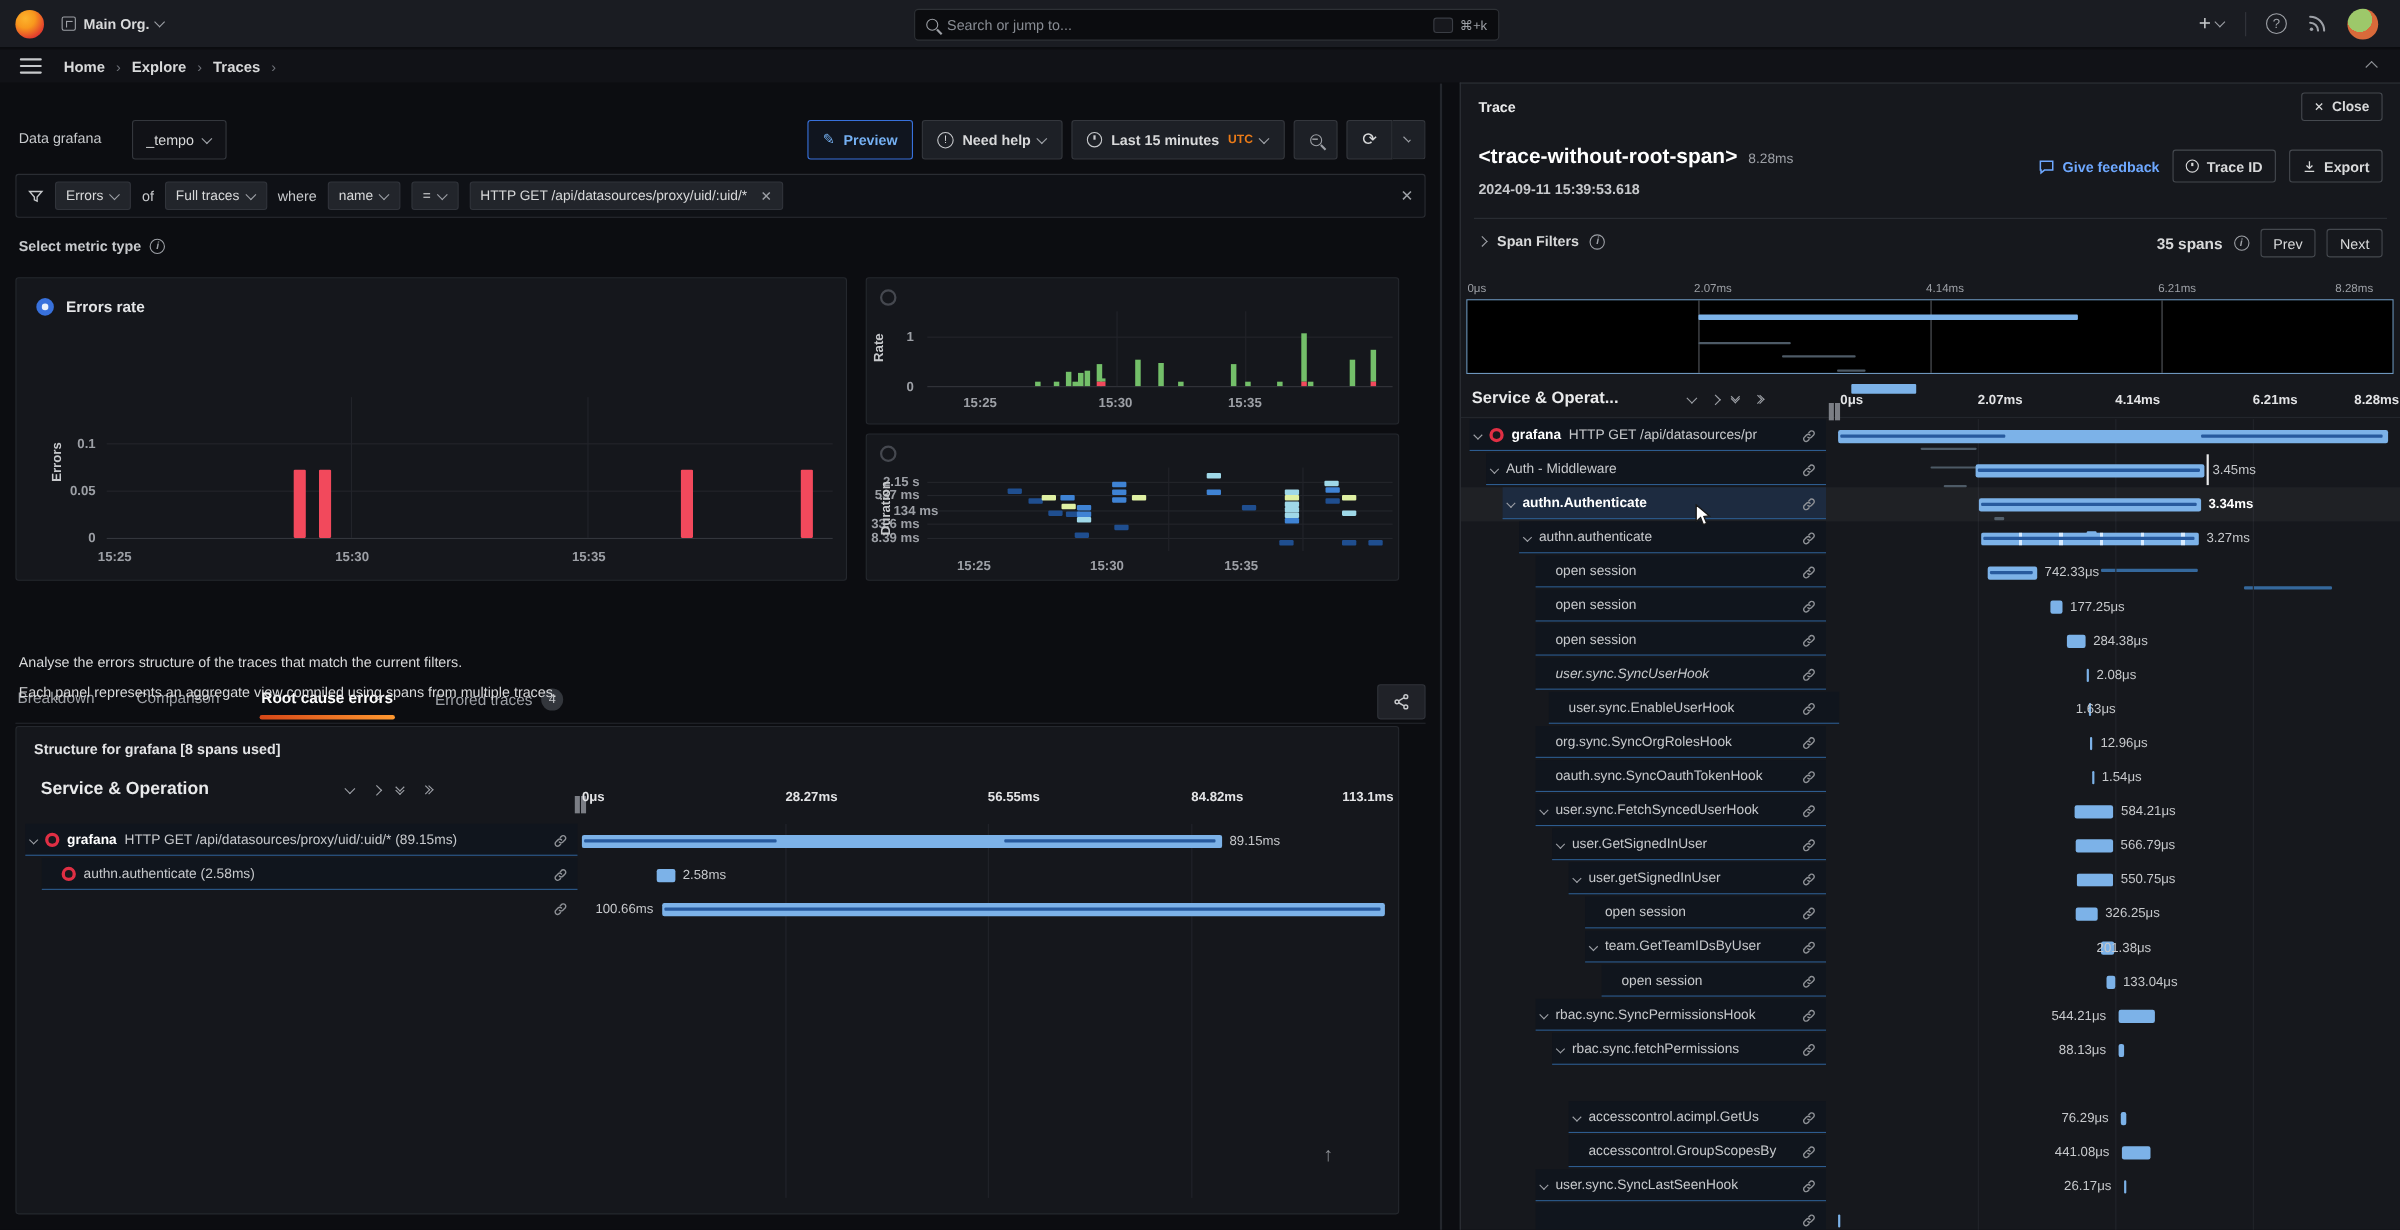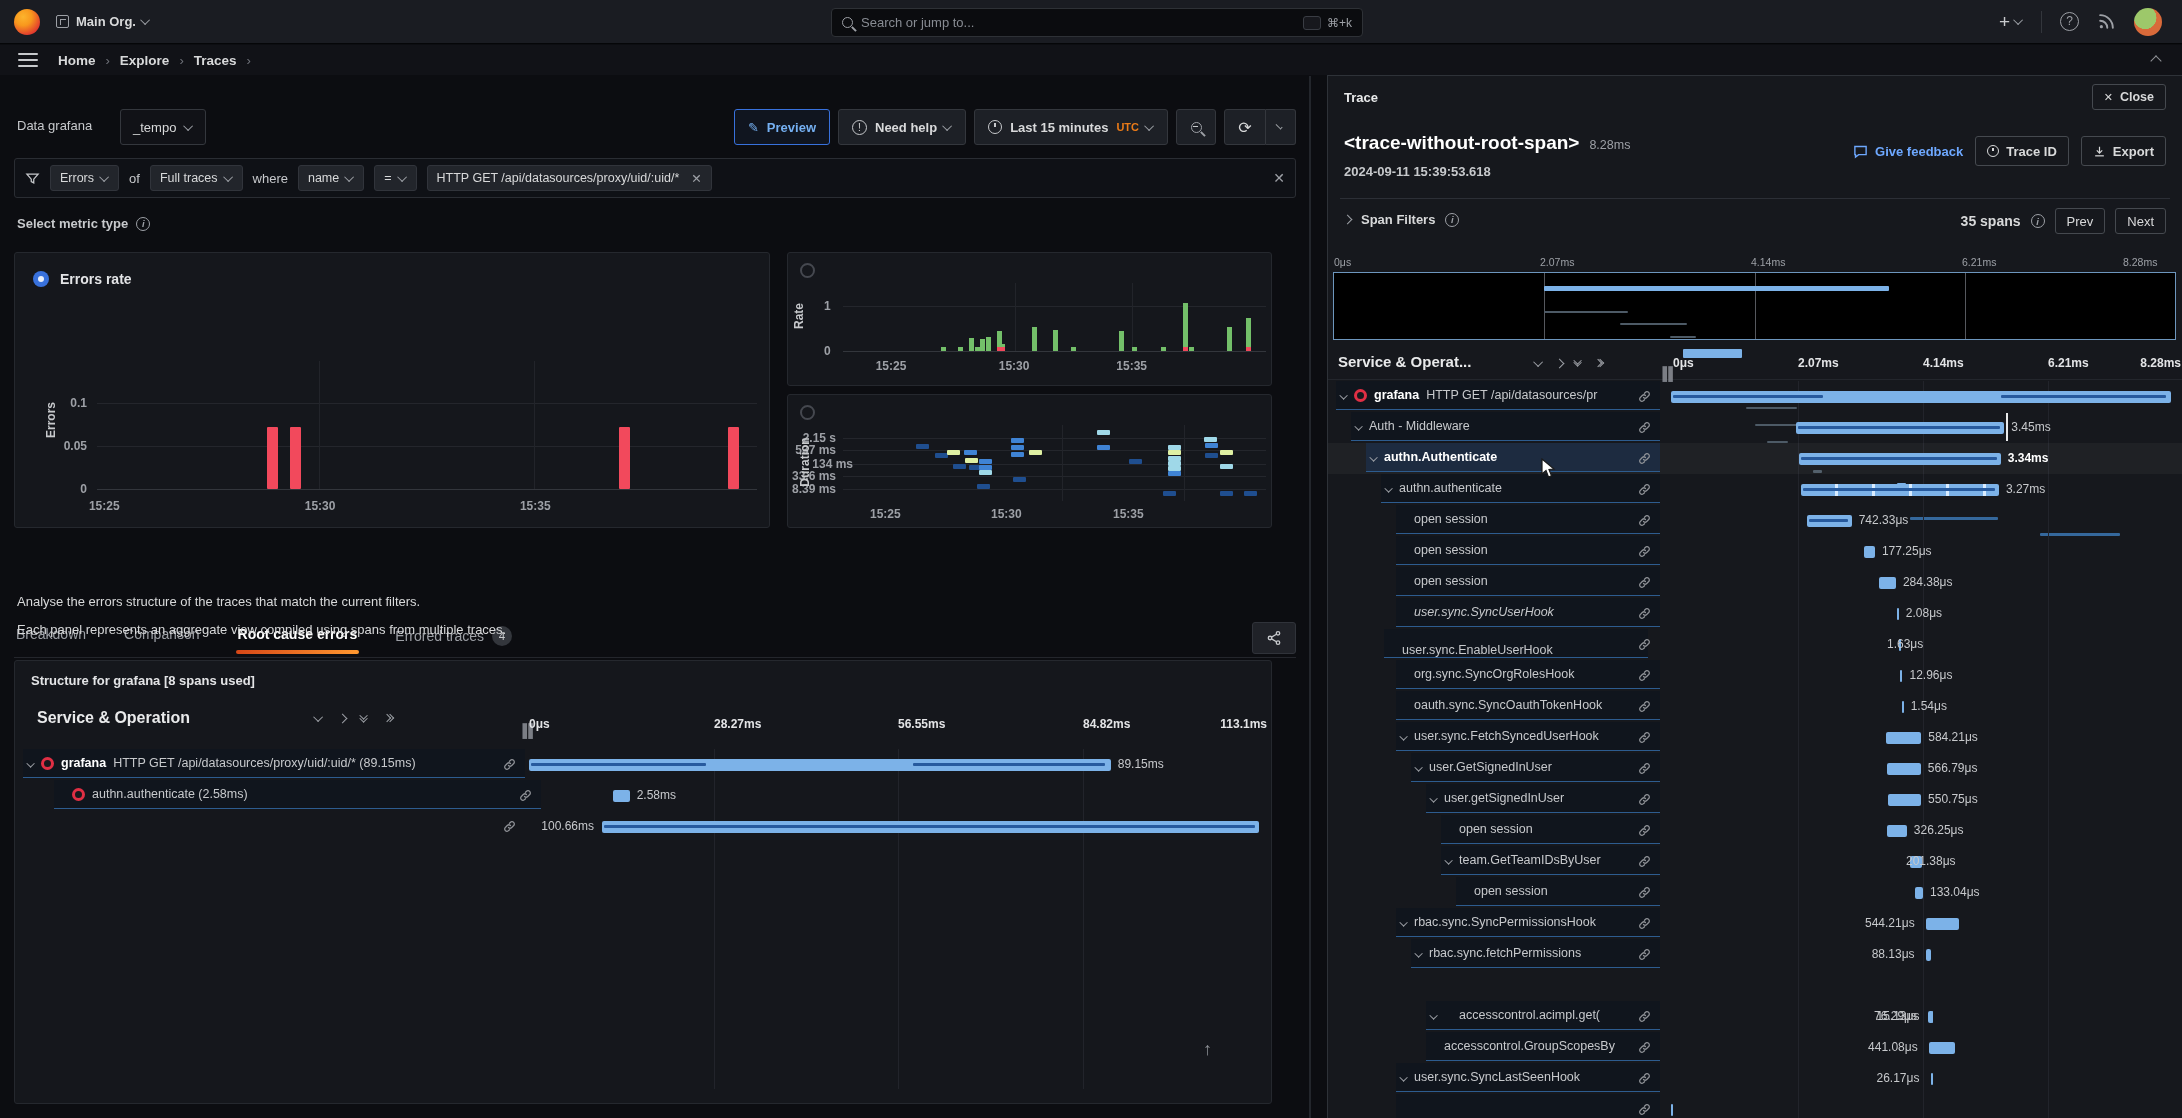--- a/index.html
+++ b/index.html
@@ -366,21 +366,21 @@
                 <path d="M10.2 13.8a4.2 4.2 0 0 0 5.9 0l3.2-3.2a4.2 4.2 0 1 0-5.9-5.9l-1.6 1.6"></path>
                 <path d="M13.8 10.2a4.2 4.2 0 0 0-5.9 0l-3.2 3.2a4.2 4.2 0 1 0 5.9 5.9l1.6-1.6"></path>
               </g>
             </svg></div>
           <div class="sbar" style="left: 514px; top: 9.5px; width: 581.721px;">
             <div class="stripe" style="left: 2px; width: 174.516px;"></div>
             <div class="stripe" style="left: 383.936px; width: 191.968px;"></div>
           </div>
           <div class="slabel" style="left: 1102.72px;">89.15ms</div>
         </div>
-        <div style="position: absolute; left: 16px; top: 31px; width: 100%; height: 31px;">
+        <div style="position: absolute; left: 0px; top: 31px; width: 100%; height: 31px;">
           <div class="namecell" style="left: 23px; top: 0px; width: 487px; height: 29px; padding-left: 6px;">
             <div style="width: 12px; flex: 0 0 auto;"></div>
             <div class="erricon"></div>
             <div class="sname">authn.authenticate (2.58ms)</div>
           </div>
           <div class="linkic" style="left: 488px; top: 9px;"><svg width="13" height="13" viewBox="0 0 24 24">
               <g fill="none" stroke="#8e9196" stroke-width="2.4" stroke-linecap="round">
                 <path d="M10.2 13.8a4.2 4.2 0 0 0 5.9 0l3.2-3.2a4.2 4.2 0 1 0-5.9-5.9l-1.6 1.6"></path>
                 <path d="M13.8 10.2a4.2 4.2 0 0 0-5.9 0l-3.2 3.2a4.2 4.2 0 1 0 5.9 5.9l1.6-1.6"></path>
               </g>
@@ -633,21 +633,21 @@
         <div class="linkic" style="left: 310px; top: 9px;"><svg width="13" height="13" viewBox="0 0 24 24">
             <g fill="none" stroke="#8e9196" stroke-width="2.4" stroke-linecap="round">
               <path d="M10.2 13.8a4.2 4.2 0 0 0 5.9 0l3.2-3.2a4.2 4.2 0 1 0-5.9-5.9l-1.6 1.6"></path>
               <path d="M13.8 10.2a4.2 4.2 0 0 0-5.9 0l-3.2 3.2a4.2 4.2 0 1 0 5.9 5.9l1.6-1.6"></path>
             </g>
           </svg></div>
         <div class="sbar" style="left: 568.845px; top: 9.5px; width: 2px;"></div>
         <div class="slabel" style="left: 577.845px;">2.08μs</div>
       </div>
       <div style="position: absolute; left: 0px; top: 248px; width: 100%; height: 31px;">
-        <div class="namecell" style="left: 56px; top: 0px; width: 264px; height: 29px; padding-left: 6px; align-items: flex-end;">
+        <div class="namecell" style="left: 80px; top: 0px; width: 264px; height: 29px; padding-left: 6px;">
           <div style="width: 12px; flex: 0 0 auto;"></div>
           <div class="sname">user.sync.EnableUserHook</div>
         </div>
         <div class="linkic" style="left: 310px; top: 9px;"><svg width="13" height="13" viewBox="0 0 24 24">
             <g fill="none" stroke="#8e9196" stroke-width="2.4" stroke-linecap="round">
               <path d="M10.2 13.8a4.2 4.2 0 0 0 5.9 0l3.2-3.2a4.2 4.2 0 1 0-5.9-5.9l-1.6 1.6"></path>
               <path d="M13.8 10.2a4.2 4.2 0 0 0-5.9 0l-3.2 3.2a4.2 4.2 0 1 0 5.9 5.9l1.6-1.6"></path>
             </g>
           </svg></div>
         <div class="sbar" style="left: 570.657px; top: 9.5px; width: 2px;"></div>
@@ -799,34 +799,20 @@
           <div class="sname">accesscontrol.acimpl.GetUs</div>
         </div>
         <div class="linkic" style="left: 310px; top: 9px;"><svg width="13" height="13" viewBox="0 0 24 24">
             <g fill="none" stroke="#8e9196" stroke-width="2.4" stroke-linecap="round">
               <path d="M10.2 13.8a4.2 4.2 0 0 0 5.9 0l3.2-3.2a4.2 4.2 0 1 0-5.9-5.9l-1.6 1.6"></path>
               <path d="M13.8 10.2a4.2 4.2 0 0 0-5.9 0l-3.2 3.2a4.2 4.2 0 1 0 5.9 5.9l1.6-1.6"></path>
             </g>
           </svg></div>
         <div class="sbar" style="left: 600.246px; top: 9.5px; width: 4.58937px;"></div>
         <div class="slabel" style="left: 546.046px;">76.29μs</div>
-      </div>
-      <div style="position: absolute; left: 0px; top: 620px; width: 100%; height: 31px;">
-        <div class="namecell" style="left: 113px; top: 0px; width: 219px; height: 29px; padding-left: 6px;">
-          <div style="width: 12px; flex: 0 0 auto;"></div>
-          <div class="sname">accesscontrol.acimpl.get(</div>
-        </div>
-        <div class="linkic" style="left: 310px; top: 9px;"><svg width="13" height="13" viewBox="0 0 24 24">
-            <g fill="none" stroke="#8e9196" stroke-width="2.4" stroke-linecap="round">
-              <path d="M10.2 13.8a4.2 4.2 0 0 0 5.9 0l3.2-3.2a4.2 4.2 0 1 0-5.9-5.9l-1.6 1.6"></path>
-              <path d="M13.8 10.2a4.2 4.2 0 0 0-5.9 0l-3.2 3.2a4.2 4.2 0 1 0 5.9 5.9l1.6-1.6"></path>
-            </g>
-          </svg></div>
-        <div class="sbar" style="left: 602.662px; top: 9.5px; width: 2px;"></div>
-        <div class="slabel" style="left: 548.462px;">15.13μs</div>
       </div>
       <div style="position: absolute; left: 0px; top: 651px; width: 100%; height: 31px;">
         <div class="namecell" style="left: 98px; top: 0px; width: 234px; height: 29px; padding-left: 6px;">
           <div style="width: 12px; flex: 0 0 auto;"></div>
           <div class="sname">accesscontrol.GroupScopesBy</div>
         </div>
         <div class="linkic" style="left: 310px; top: 9px;"><svg width="13" height="13" viewBox="0 0 24 24">
             <g fill="none" stroke="#8e9196" stroke-width="2.4" stroke-linecap="round">
               <path d="M10.2 13.8a4.2 4.2 0 0 0 5.9 0l3.2-3.2a4.2 4.2 0 1 0-5.9-5.9l-1.6 1.6"></path>
               <path d="M13.8 10.2a4.2 4.2 0 0 0-5.9 0l-3.2 3.2a4.2 4.2 0 1 0 5.9 5.9l1.6-1.6"></path>

